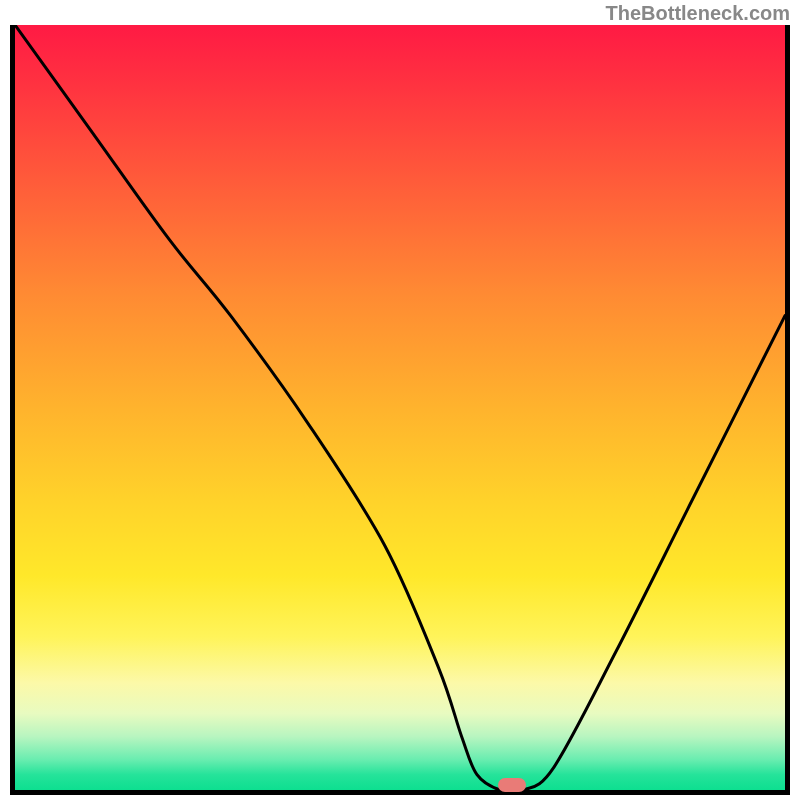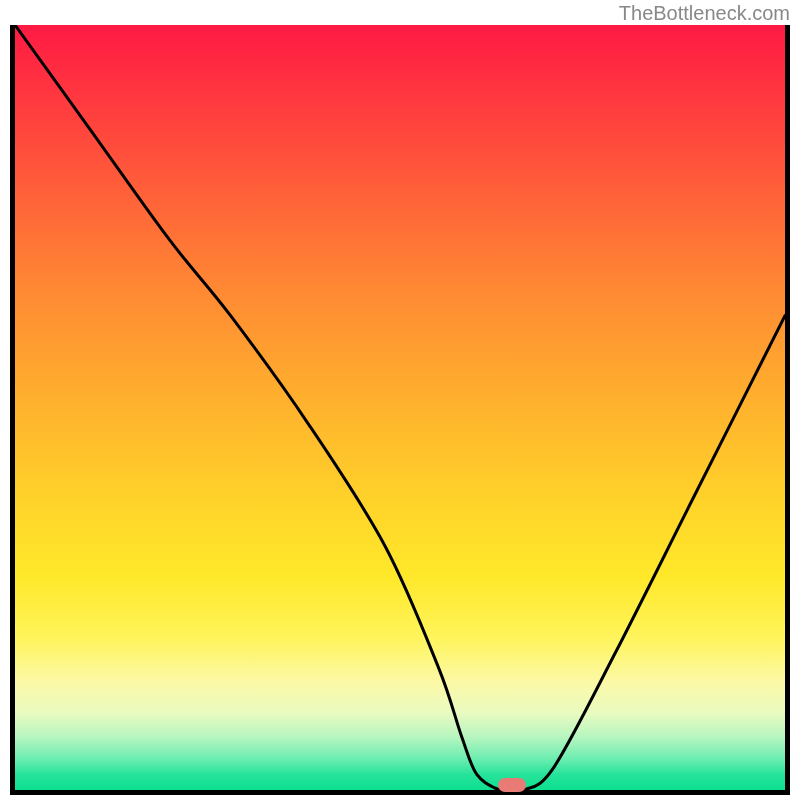--- a/index.html
+++ b/index.html
@@ -10,21 +10,21 @@
     background: #ffffff;
     font-family: Arial, Helvetica, sans-serif;
     position: relative;
   }
   .watermark {
     position: absolute;
     top: 2px;
     right: 10px;
     color: #888888;
     font-size: 20px;
-    font-weight: normal;
+    font-weight: bold;
   }
   .chart-frame {
     position: absolute;
     top: 25px;
     left: 10px;
     width: 780px;
     height: 770px;
     border-left: 5px solid #000;
     border-right: 5px solid #000;
     border-bottom: 5px solid #000;

